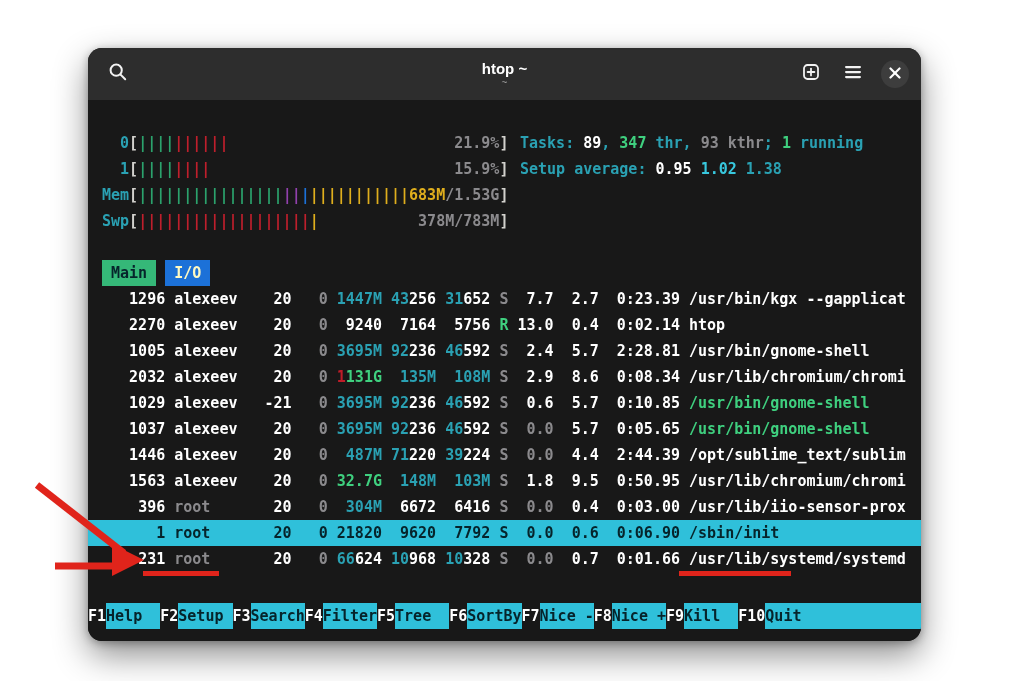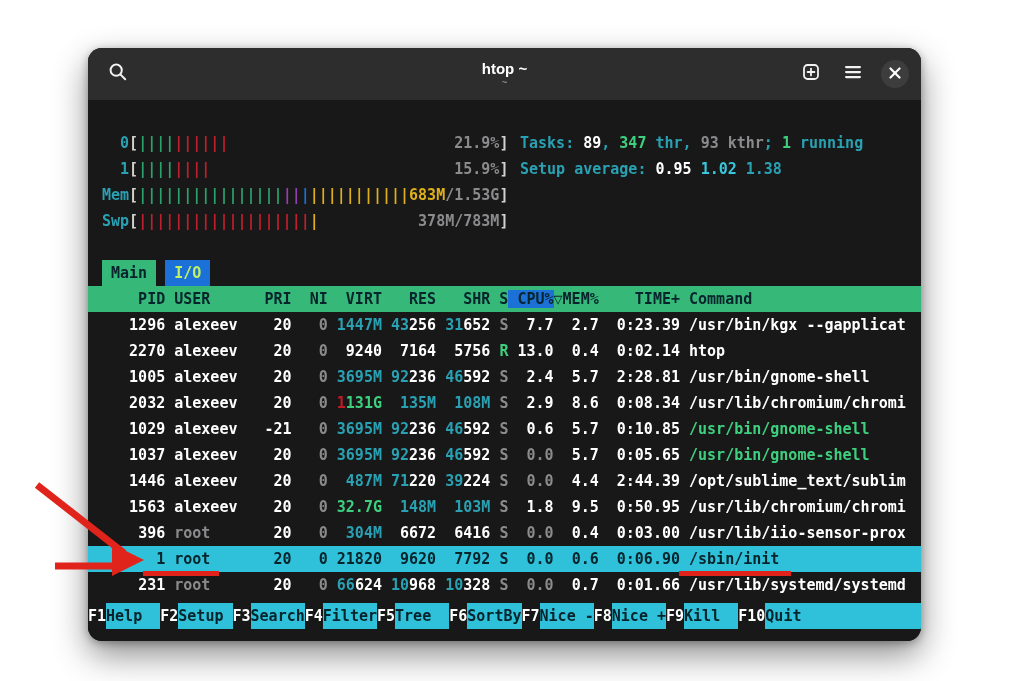--- a/index.html
+++ b/index.html
@@ -84,22 +84,21 @@
         <div class="line"><span style="color: rgb(42, 161, 179);">  0</span><span style="color: rgb(210, 209, 205);">[</span><span style="color: rgb(43, 162, 108);">||||</span><span style="color: rgb(191, 31, 44);">||||||</span><span>                         </span><span style="color: rgb(139, 138, 141);">21.9%</span><span style="color: rgb(210, 209, 205);">]</span></div>
         <div class="line"><span style="color: rgb(42, 161, 179);">  1</span><span style="color: rgb(210, 209, 205);">[</span><span style="color: rgb(43, 162, 108);">||||</span><span style="color: rgb(191, 31, 44);">||||</span><span>                           </span><span style="color: rgb(139, 138, 141);">15.9%</span><span style="color: rgb(210, 209, 205);">]</span></div>
         <div class="line"><span style="color: rgb(42, 161, 179);">Mem</span><span style="color: rgb(210, 209, 205);">[</span><span style="color: rgb(43, 162, 108);">||||||||||||||||</span><span style="color: rgb(145, 65, 172);">||</span><span style="color: rgb(28, 113, 216);">|</span><span style="color: rgb(223, 174, 29);">|||||||||||</span><span></span><span style="color: rgb(223, 174, 29);">683M</span><span style="color: rgb(139, 138, 141);">/1.53G</span><span style="color: rgb(210, 209, 205);">]</span></div>
         <div class="line"><span style="color: rgb(42, 161, 179);">Swp</span><span style="color: rgb(210, 209, 205);">[</span><span style="color: rgb(191, 31, 44);">|||||||||||||||||||</span><span style="color: rgb(223, 174, 29);">|</span><span>           </span><span style="color: rgb(139, 138, 141);">378M/783M</span><span style="color: rgb(210, 209, 205);">]</span></div>
       </div>
     <div class="infoblock" id="infoblock">
         <div class="line"><span style="color: rgb(42, 161, 179);">Tasks: </span><span style="color: rgb(255, 255, 255);">89</span><span style="color: rgb(42, 161, 179);">, </span><span style="color: rgb(63, 208, 127);">347</span><span style="color: rgb(42, 161, 179);"> thr</span><span style="color: rgb(42, 161, 179);">, </span><span style="color: rgb(139, 138, 141);">93 kthr</span><span style="color: rgb(42, 161, 179);">; </span><span style="color: rgb(63, 208, 127);">1</span><span style="color: rgb(42, 161, 179);"> running</span></div>
         <div class="line"><span style="color: rgb(42, 161, 179);">Setup average: </span><span style="color: rgb(255, 255, 255);">0.95 </span><span style="color: rgb(56, 200, 222);">1.02 </span><span style="color: rgb(42, 161, 179);">1.38</span></div>
       </div>
     <div class="blank"></div>
-    <div class="line tabs" id="tabs"><span class="tab" style="background: rgb(53, 184, 120); color: rgb(6, 36, 43);">Main</span><span class="tab" style="background: rgb(28, 113, 216); color: #bef264;">I/O</span></div>
-    <div class="line" id="tblheader" style="background: rgb(53, 184, 120); color: rgb(6, 36, 43);"><span>    PID</span><span> USER     </span><span> PRI</span><span>  NI</span><span>  VIRT</span><span>   RES</span><span>   SHR</span><span> S</span><span style="background: rgb(28, 113, 216);"> CPU%</span><span>▽</span><span>MEM%</span><span>    TIME+</span><span> Command</span></div>
+    <div class="line tabs" id="tabs"><span class="tab" style="background: rgb(53, 184, 120); color: rgb(6, 36, 43);">Main</span><span class="tab" style="background: rgb(28, 113, 216); color: #fef9c3;">I/O</span></div>
     <div id="tblrows">
         <div class="line"><span>   </span><span style="color: rgb(255, 255, 255);">1296</span><span> </span><span style="color: rgb(255, 255, 255);">alexeev</span><span>  </span><span>  </span><span style="color: rgb(255, 255, 255);">20</span><span>   </span><span style="color: rgb(139, 138, 141);">0</span><span> </span><span style="color: rgb(42, 161, 179);">1447M</span><span> </span><span style="color: rgb(42, 161, 179);">43</span><span style="color: rgb(255, 255, 255);">256</span><span> </span><span style="color: rgb(42, 161, 179);">31</span><span style="color: rgb(255, 255, 255);">652</span><span> </span><span style="color: rgb(139, 138, 141);">S</span><span>  </span><span style="color: rgb(255, 255, 255);">7.7</span><span>  </span><span style="color: rgb(255, 255, 255);">2.7</span><span>  </span><span style="color: rgb(255, 255, 255);">0:23.39</span><span> </span><span style="color: rgb(255, 255, 255);">/usr/bin/kgx --gapplicat</span></div>
         <div class="line"><span>   </span><span style="color: rgb(255, 255, 255);">2270</span><span> </span><span style="color: rgb(255, 255, 255);">alexeev</span><span>  </span><span>  </span><span style="color: rgb(255, 255, 255);">20</span><span>   </span><span style="color: rgb(139, 138, 141);">0</span><span>  </span><span style="color: rgb(255, 255, 255);">9240</span><span>  </span><span style="color: rgb(255, 255, 255);">7164</span><span>  </span><span style="color: rgb(255, 255, 255);">5756</span><span> </span><span style="color: rgb(63, 208, 127);">R</span><span> </span><span style="color: rgb(255, 255, 255);">13.0</span><span>  </span><span style="color: rgb(255, 255, 255);">0.4</span><span>  </span><span style="color: rgb(255, 255, 255);">0:02.14</span><span> </span><span style="color: rgb(255, 255, 255);">htop</span></div>
         <div class="line"><span>   </span><span style="color: rgb(255, 255, 255);">1005</span><span> </span><span style="color: rgb(255, 255, 255);">alexeev</span><span>  </span><span>  </span><span style="color: rgb(255, 255, 255);">20</span><span>   </span><span style="color: rgb(139, 138, 141);">0</span><span> </span><span style="color: rgb(42, 161, 179);">3695M</span><span> </span><span style="color: rgb(42, 161, 179);">92</span><span style="color: rgb(255, 255, 255);">236</span><span> </span><span style="color: rgb(42, 161, 179);">46</span><span style="color: rgb(255, 255, 255);">592</span><span> </span><span style="color: rgb(139, 138, 141);">S</span><span>  </span><span style="color: rgb(255, 255, 255);">2.4</span><span>  </span><span style="color: rgb(255, 255, 255);">5.7</span><span>  </span><span style="color: rgb(255, 255, 255);">2:28.81</span><span> </span><span style="color: rgb(255, 255, 255);">/usr/bin/gnome-shell</span></div>
         <div class="line"><span>   </span><span style="color: rgb(255, 255, 255);">2032</span><span> </span><span style="color: rgb(255, 255, 255);">alexeev</span><span>  </span><span>  </span><span style="color: rgb(255, 255, 255);">20</span><span>   </span><span style="color: rgb(139, 138, 141);">0</span><span> </span><span style="color: rgb(192, 28, 40);">1</span><span style="color: rgb(63, 208, 127);">131G</span><span>  </span><span style="color: rgb(42, 161, 179);">135M</span><span>  </span><span style="color: rgb(42, 161, 179);">108M</span><span> </span><span style="color: rgb(139, 138, 141);">S</span><span>  </span><span style="color: rgb(255, 255, 255);">2.9</span><span>  </span><span style="color: rgb(255, 255, 255);">8.6</span><span>  </span><span style="color: rgb(255, 255, 255);">0:08.34</span><span> </span><span style="color: rgb(255, 255, 255);">/usr/lib/chromium/chromi</span></div>
         <div class="line"><span>   </span><span style="color: rgb(255, 255, 255);">1029</span><span> </span><span style="color: rgb(255, 255, 255);">alexeev</span><span>  </span><span> </span><span style="color: rgb(255, 255, 255);">-21</span><span>   </span><span style="color: rgb(139, 138, 141);">0</span><span> </span><span style="color: rgb(42, 161, 179);">3695M</span><span> </span><span style="color: rgb(42, 161, 179);">92</span><span style="color: rgb(255, 255, 255);">236</span><span> </span><span style="color: rgb(42, 161, 179);">46</span><span style="color: rgb(255, 255, 255);">592</span><span> </span><span style="color: rgb(139, 138, 141);">S</span><span>  </span><span style="color: rgb(255, 255, 255);">0.6</span><span>  </span><span style="color: rgb(255, 255, 255);">5.7</span><span>  </span><span style="color: rgb(255, 255, 255);">0:10.85</span><span> </span><span style="color: rgb(63, 208, 127);">/usr/bin/gnome-shell</span></div>
         <div class="line"><span>   </span><span style="color: rgb(255, 255, 255);">1037</span><span> </span><span style="color: rgb(255, 255, 255);">alexeev</span><span>  </span><span>  </span><span style="color: rgb(255, 255, 255);">20</span><span>   </span><span style="color: rgb(139, 138, 141);">0</span><span> </span><span style="color: rgb(42, 161, 179);">3695M</span><span> </span><span style="color: rgb(42, 161, 179);">92</span><span style="color: rgb(255, 255, 255);">236</span><span> </span><span style="color: rgb(42, 161, 179);">46</span><span style="color: rgb(255, 255, 255);">592</span><span> </span><span style="color: rgb(139, 138, 141);">S</span><span>  </span><span style="color: rgb(139, 138, 141);">0.0</span><span>  </span><span style="color: rgb(255, 255, 255);">5.7</span><span>  </span><span style="color: rgb(255, 255, 255);">0:05.65</span><span> </span><span style="color: rgb(63, 208, 127);">/usr/bin/gnome-shell</span></div>
         <div class="line"><span>   </span><span style="color: rgb(255, 255, 255);">1446</span><span> </span><span style="color: rgb(255, 255, 255);">alexeev</span><span>  </span><span>  </span><span style="color: rgb(255, 255, 255);">20</span><span>   </span><span style="color: rgb(139, 138, 141);">0</span><span>  </span><span style="color: rgb(42, 161, 179);">487M</span><span> </span><span style="color: rgb(42, 161, 179);">71</span><span style="color: rgb(255, 255, 255);">220</span><span> </span><span style="color: rgb(42, 161, 179);">39</span><span style="color: rgb(255, 255, 255);">224</span><span> </span><span style="color: rgb(139, 138, 141);">S</span><span>  </span><span style="color: rgb(139, 138, 141);">0.0</span><span>  </span><span style="color: rgb(255, 255, 255);">4.4</span><span>  </span><span style="color: rgb(255, 255, 255);">2:44.39</span><span> </span><span style="color: rgb(255, 255, 255);">/opt/sublime_text/sublim</span></div>
         <div class="line"><span>   </span><span style="color: rgb(255, 255, 255);">1563</span><span> </span><span style="color: rgb(255, 255, 255);">alexeev</span><span>  </span><span>  </span><span style="color: rgb(255, 255, 255);">20</span><span>   </span><span style="color: rgb(139, 138, 141);">0</span><span> </span><span style="color: rgb(63, 208, 127);">32.7G</span><span>  </span><span style="color: rgb(42, 161, 179);">148M</span><span>  </span><span style="color: rgb(42, 161, 179);">103M</span><span> </span><span style="color: rgb(139, 138, 141);">S</span><span>  </span><span style="color: rgb(255, 255, 255);">1.8</span><span>  </span><span style="color: rgb(255, 255, 255);">9.5</span><span>  </span><span style="color: rgb(255, 255, 255);">0:50.95</span><span> </span><span style="color: rgb(255, 255, 255);">/usr/lib/chromium/chromi</span></div>
         <div class="line"><span>    </span><span style="color: rgb(255, 255, 255);">396</span><span> </span><span style="color: rgb(139, 138, 141);">root</span><span>     </span><span>  </span><span style="color: rgb(255, 255, 255);">20</span><span>   </span><span style="color: rgb(139, 138, 141);">0</span><span>  </span><span style="color: rgb(42, 161, 179);">304M</span><span>  </span><span style="color: rgb(255, 255, 255);">6672</span><span>  </span><span style="color: rgb(255, 255, 255);">6416</span><span> </span><span style="color: rgb(139, 138, 141);">S</span><span>  </span><span style="color: rgb(139, 138, 141);">0.0</span><span>  </span><span style="color: rgb(255, 255, 255);">0.4</span><span>  </span><span style="color: rgb(255, 255, 255);">0:03.00</span><span> </span><span style="color: rgb(255, 255, 255);">/usr/lib/iio-sensor-prox</span></div>

